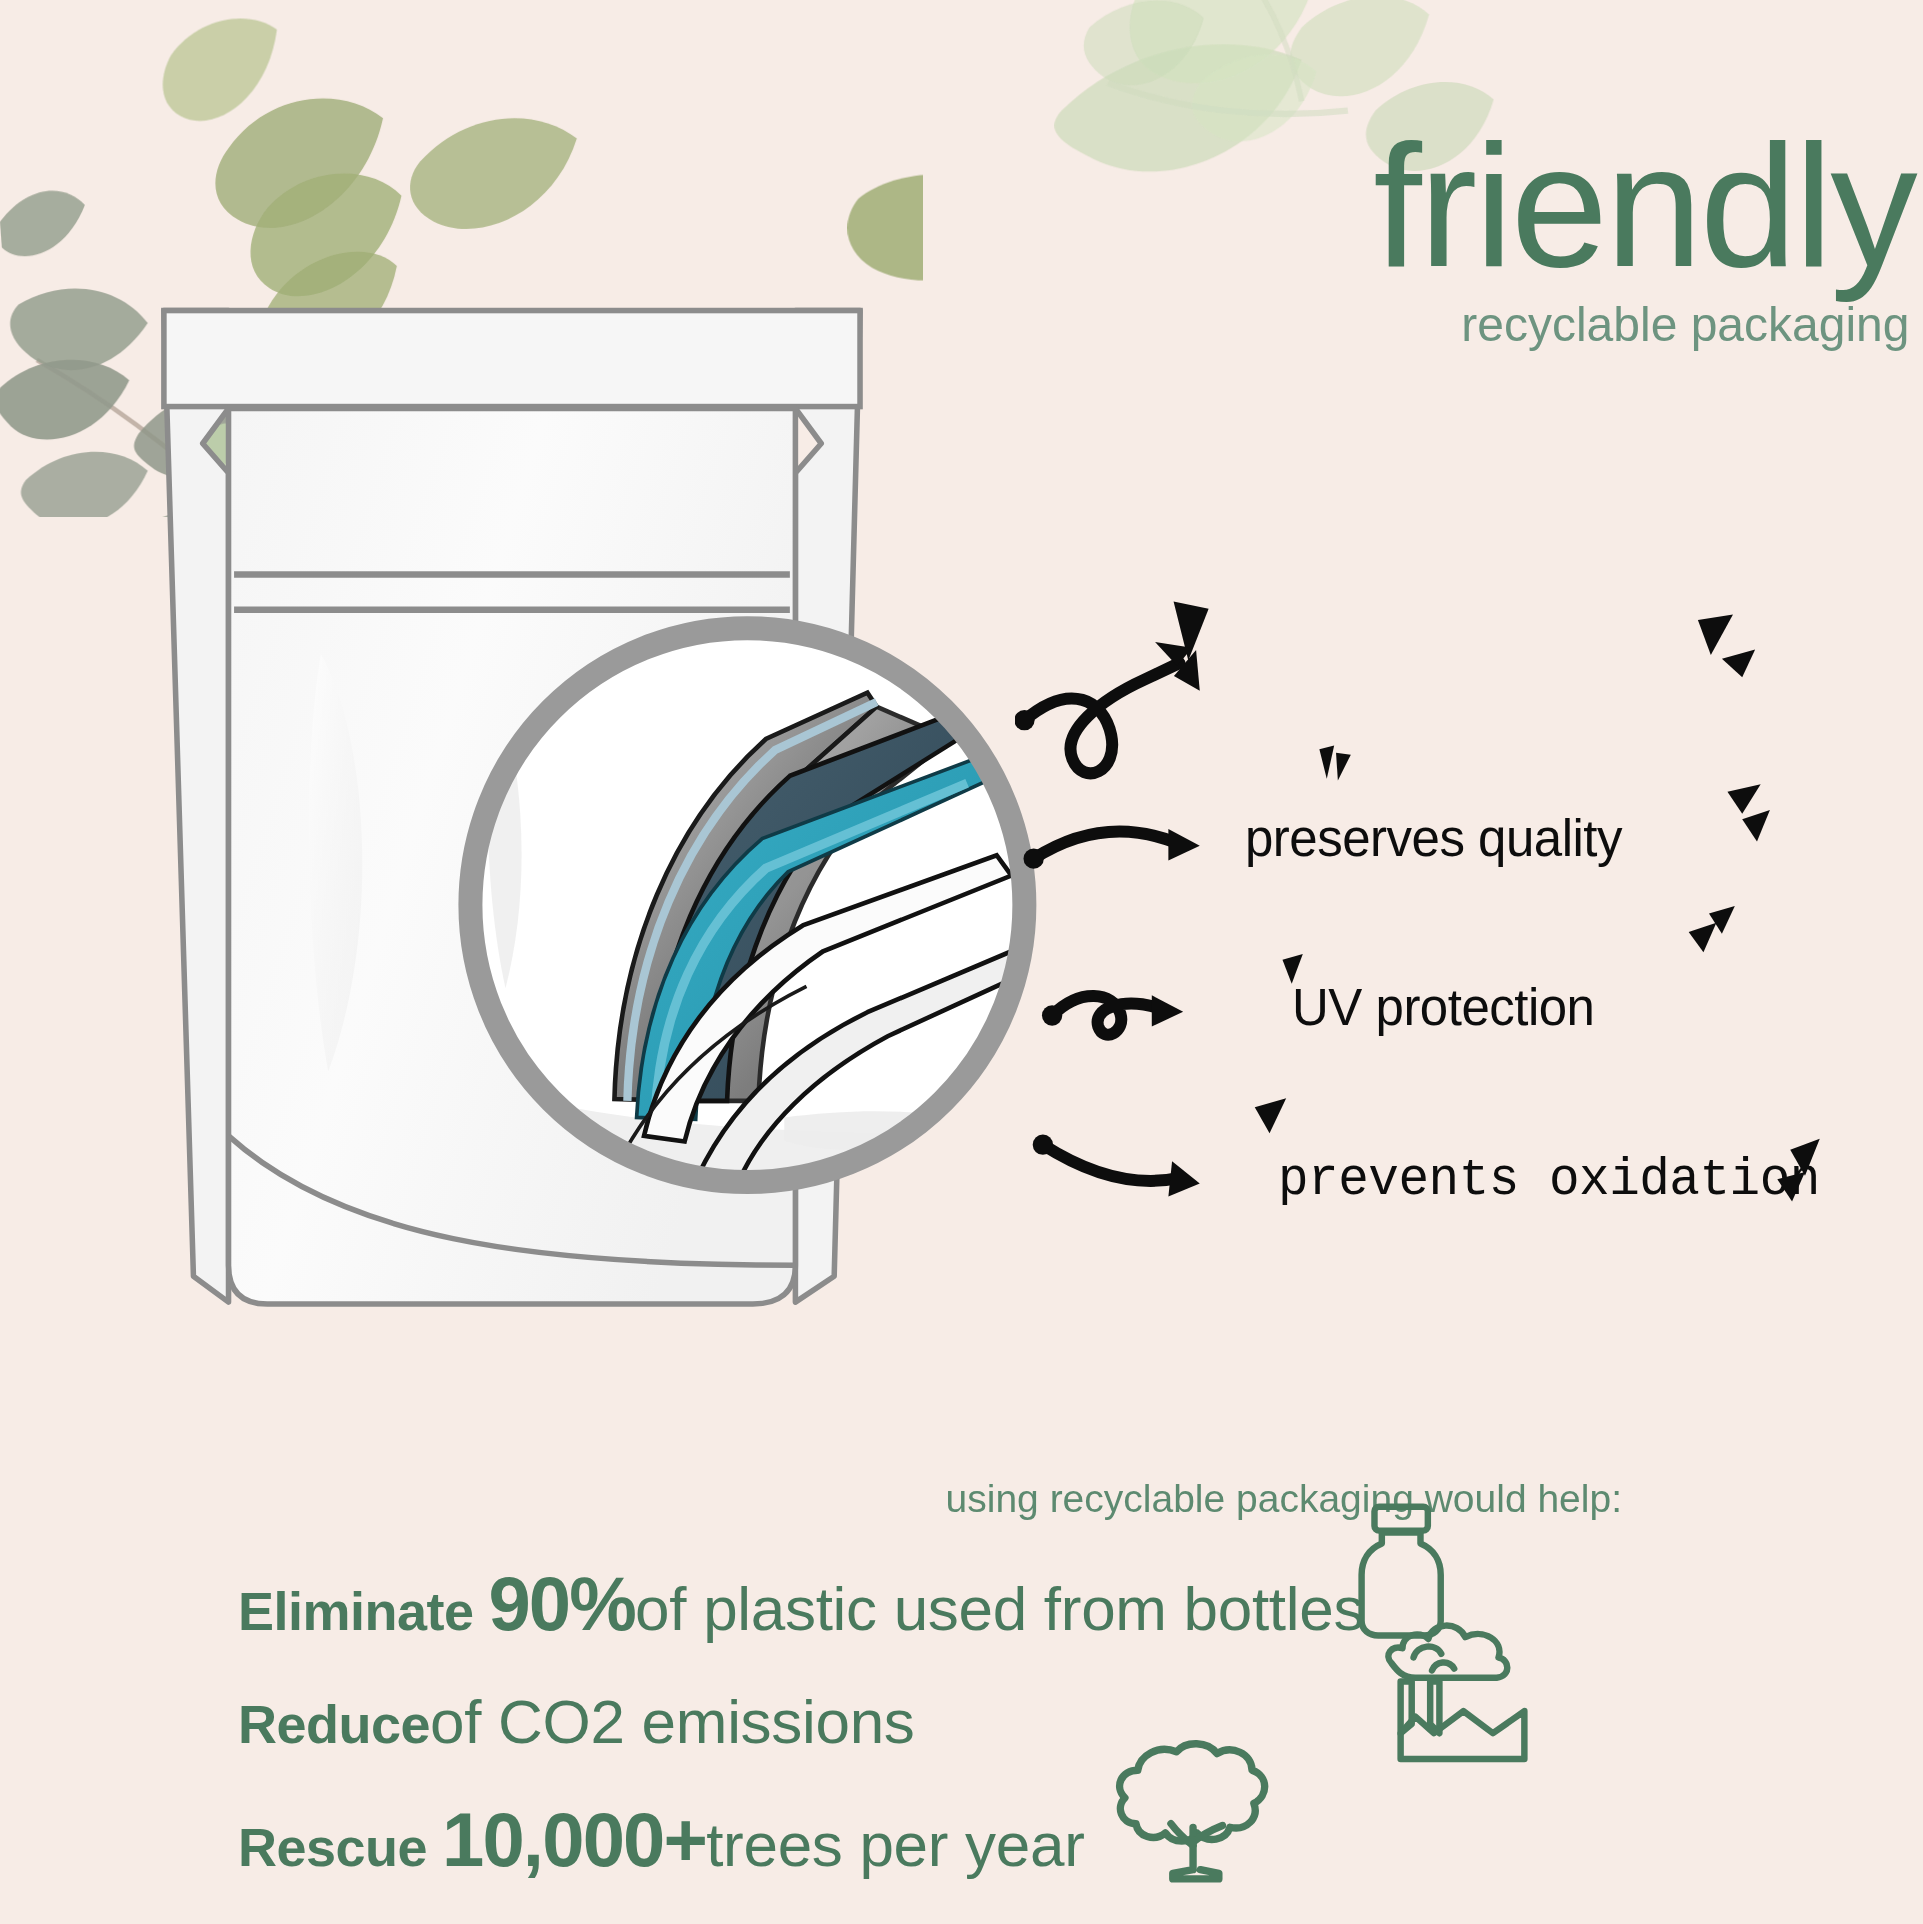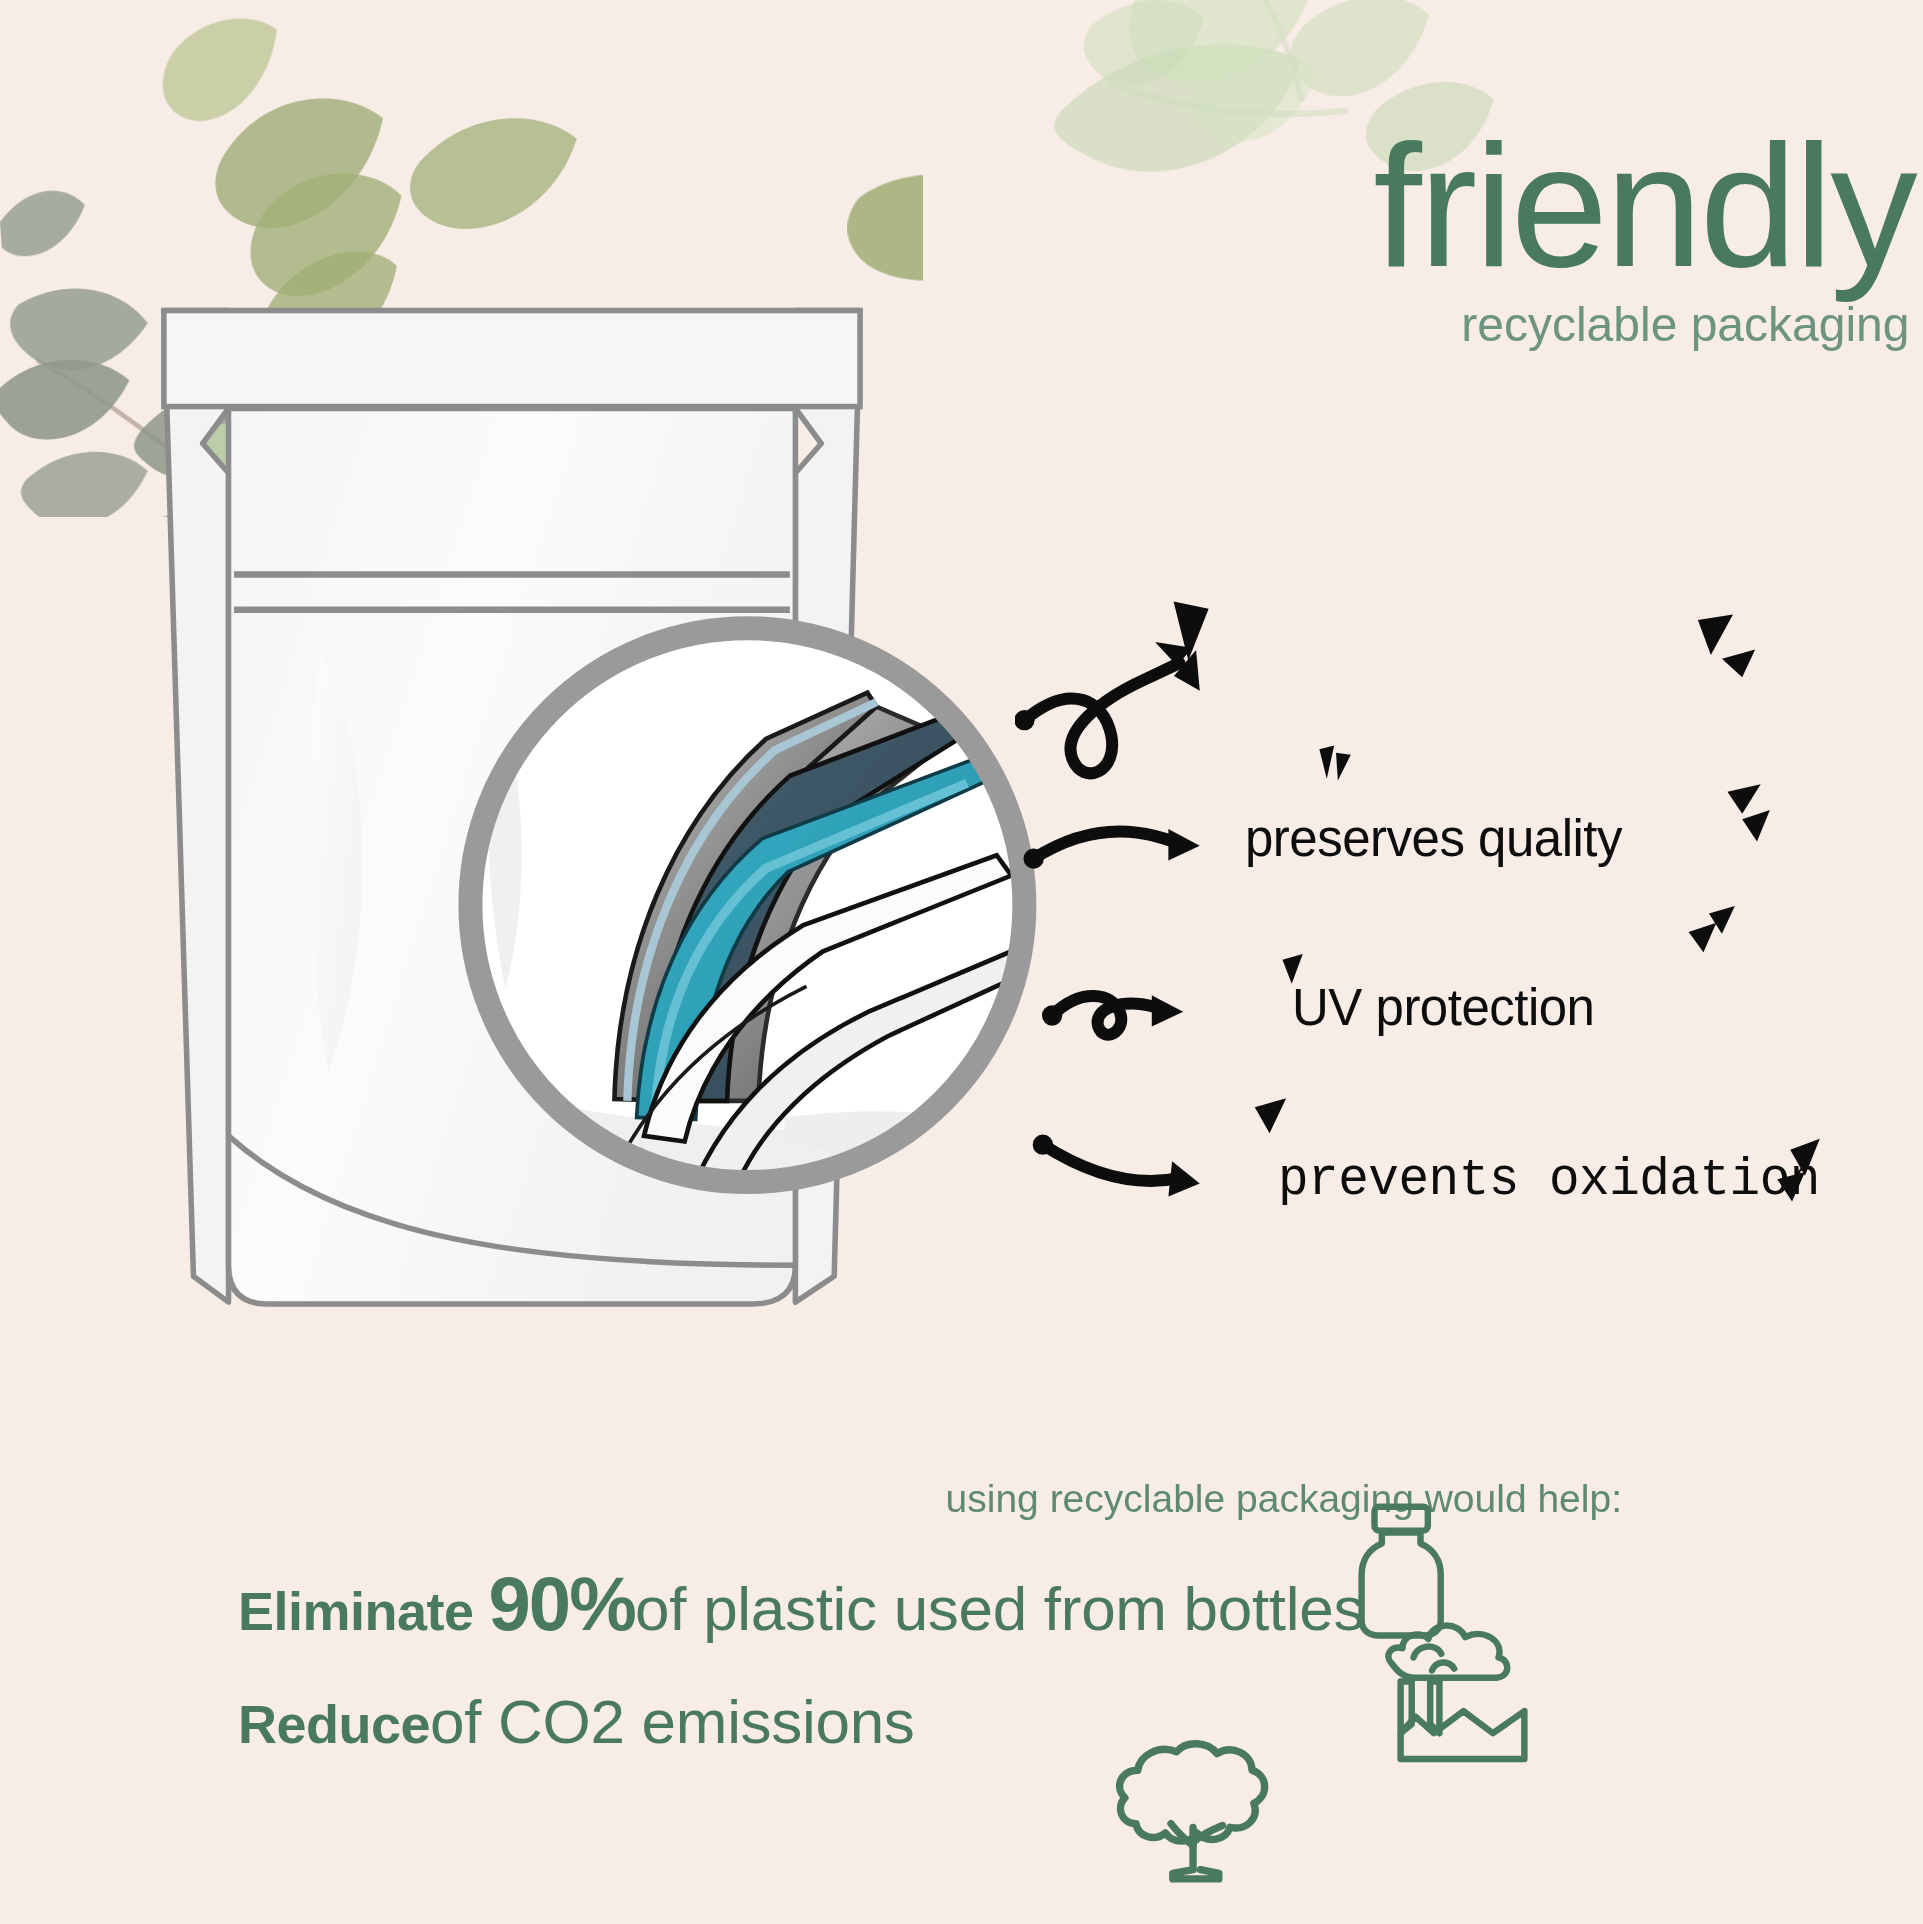--- a/index.html
+++ b/index.html
@@ -260,20 +260,25 @@
       <span class="stat-verb">Eliminate</span>
       <span class="stat-num">90%</span>
       <span class="stat-tail">of plastic used from bottles</span>
     </div>
 
     <div class="stat-row">
       <span class="stat-verb">Reduce</span>
       <span class="stat-tail">of CO2 emissions</span>
     </div>
 
+    <div class="stat-row">
+      <span class="stat-verb">Rescue</span>
+      <span class="stat-num">10,000+</span>
+      <span class="stat-tail">trees per year</span>
+    </div>
   </div>
 
   <svg class="icon-bottle" width="120" height="138" viewBox="0 0 130 150">
     <g fill="none" stroke="#4a7a5e" stroke-width="7" stroke-linejoin="round">
       <rect x="34" y="4" width="58" height="26" rx="5"></rect>
       <path d="M42 32 L42 44 C28 50 20 62 20 78 L20 128 C20 138 28 144 38 144 L88 144 C98 144 106 138 106 128 L106 78 C106 62 98 50 84 44 L84 32 Z"></path>
     </g>
   </svg>
 
   <svg class="icon-factory" width="157" height="157" viewBox="0 0 170 170">

